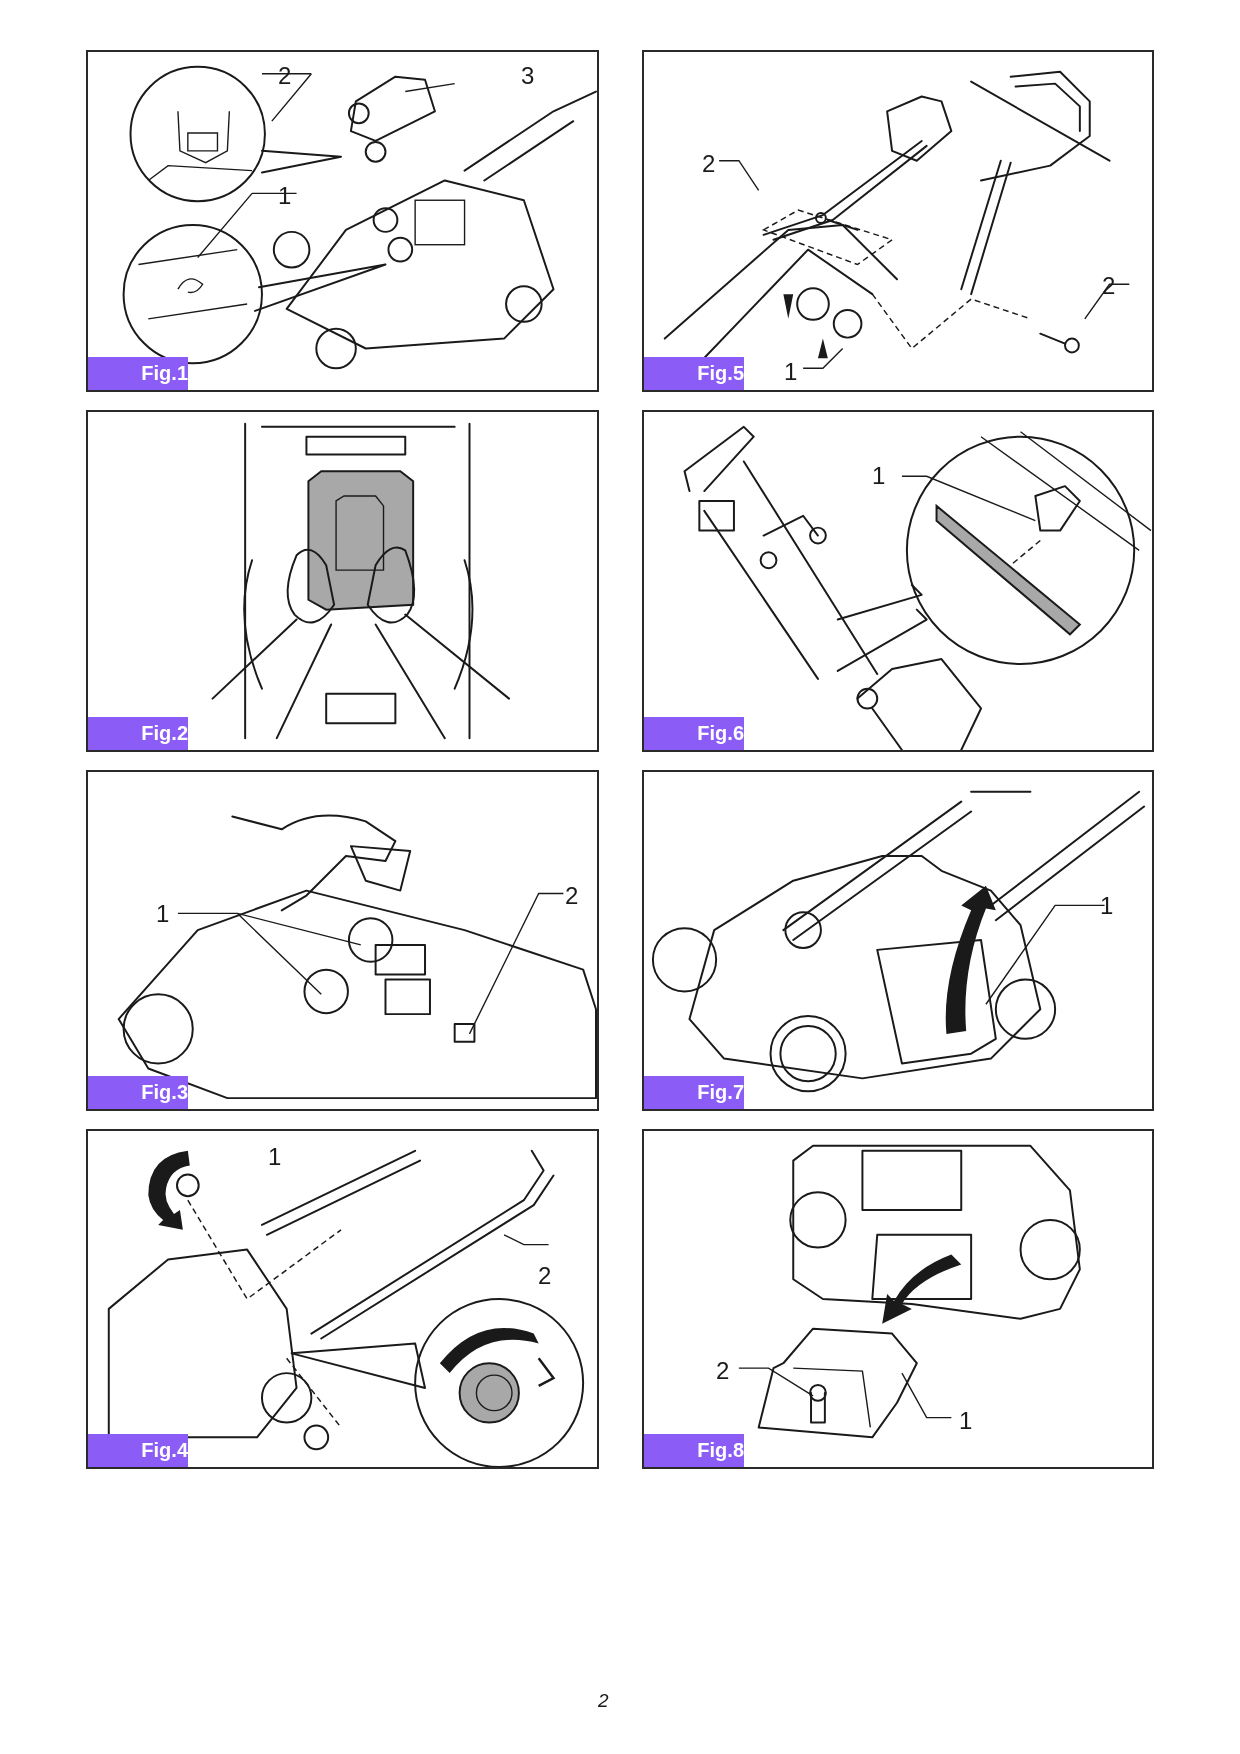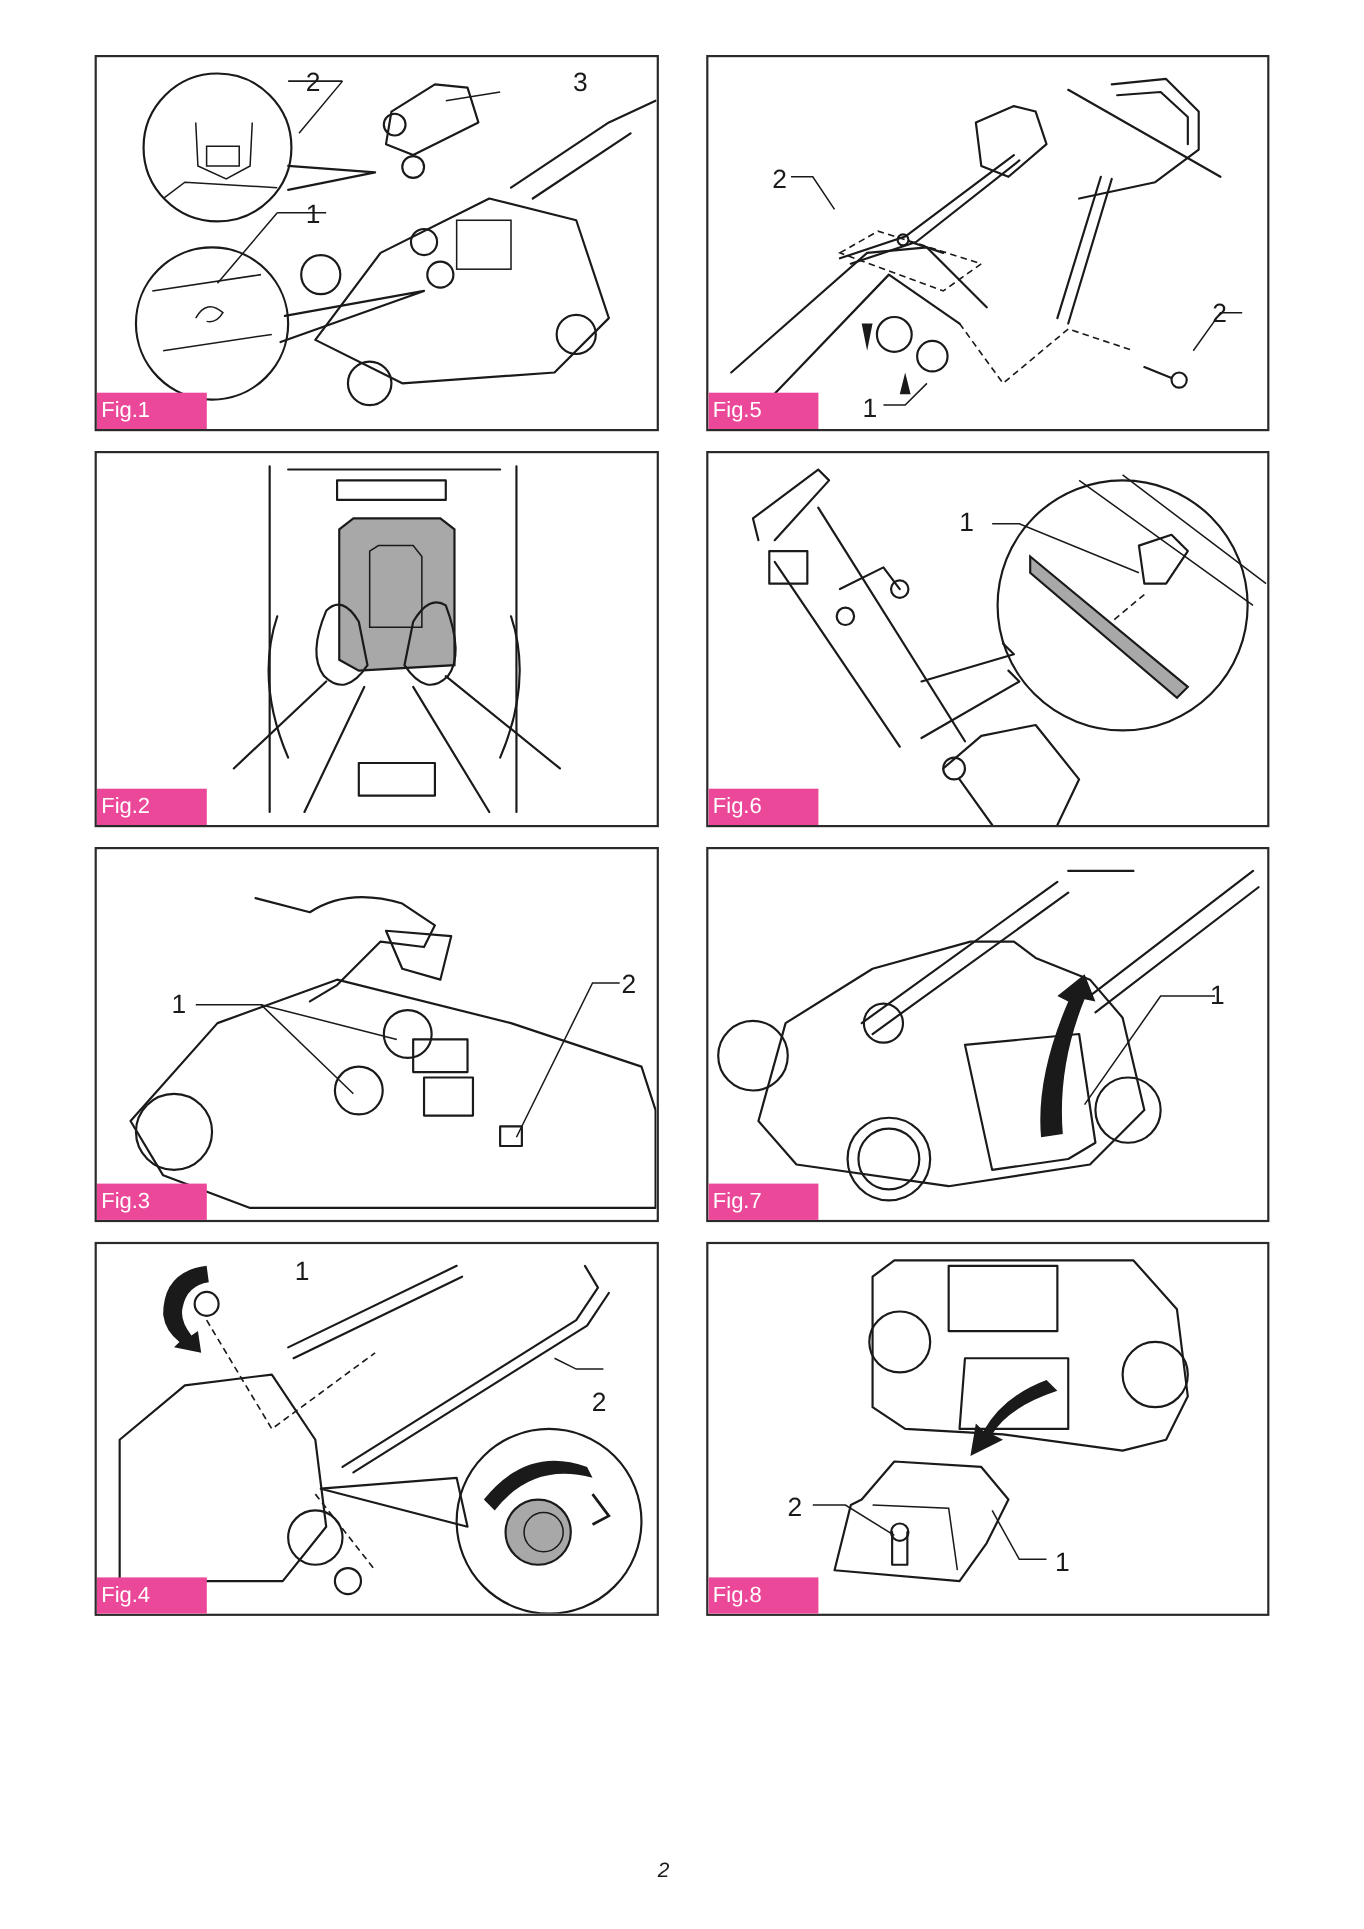--- a/index.html
+++ b/index.html
@@ -1,19 +1,19 @@
 <!DOCTYPE html>
 <html><head>
 <meta charset="utf-8">
 <style>
   html,body{margin:0;padding:0;background:#fff;}
   body{width:1240px;height:1754px;position:relative;overflow:hidden;font-family:"Liberation Sans",sans-serif;color:#1a1a1a;}
   .fig{position:absolute;border:2px solid #2a2a2a;box-sizing:border-box;background:#fff;overflow:hidden;}
   .fig svg{position:absolute;left:0;top:0;width:100%;height:100%;}
-  .fig-label{position:absolute;left:0;bottom:0;width:100px;height:33px;background:#ec4899;color:#fff;font-weight:normal;font-size:20px;line-height:33px;padding-left:4px;box-sizing:border-box;}
+  .fig-label{position:absolute;left:0;bottom:0;width:100px;height:33px;background:#8b5cf6;color:#fff;font-weight:bold;font-size:20px;line-height:33px;padding-left:4px;box-sizing:border-box;text-align:right;}
   .callout{position:absolute;font-size:24px;color:#1a1a1a;line-height:1;}
   .page-num{position:absolute;left:598px;top:1690px;font-size:19px;font-style:italic;color:#1a1a1a;}
   svg .ln{fill:none;stroke:#1a1a1a;stroke-width:2;stroke-linecap:round;stroke-linejoin:round;}
   svg .thin{fill:none;stroke:#1a1a1a;stroke-width:1.4;}
   svg .dash{fill:none;stroke:#1a1a1a;stroke-width:1.5;stroke-dasharray:6 4;}
   svg .grey{fill:#a8a8a8;stroke:#1a1a1a;stroke-width:2;}
   svg .blk{fill:#1a1a1a;stroke:none;}
   svg .wht{fill:#fff;stroke:#1a1a1a;stroke-width:2.5;}
 </style>
 </head>

